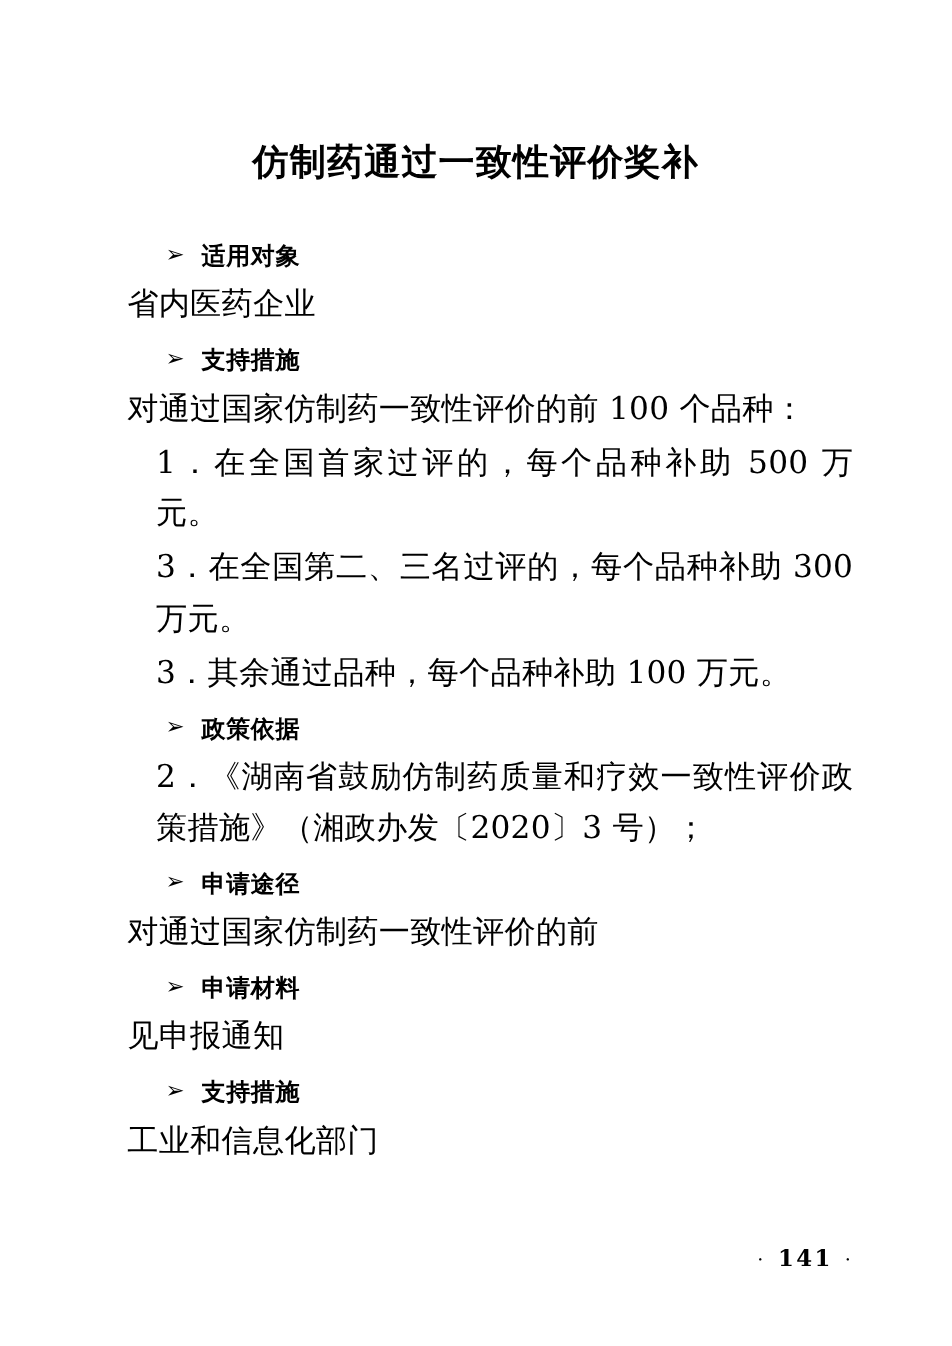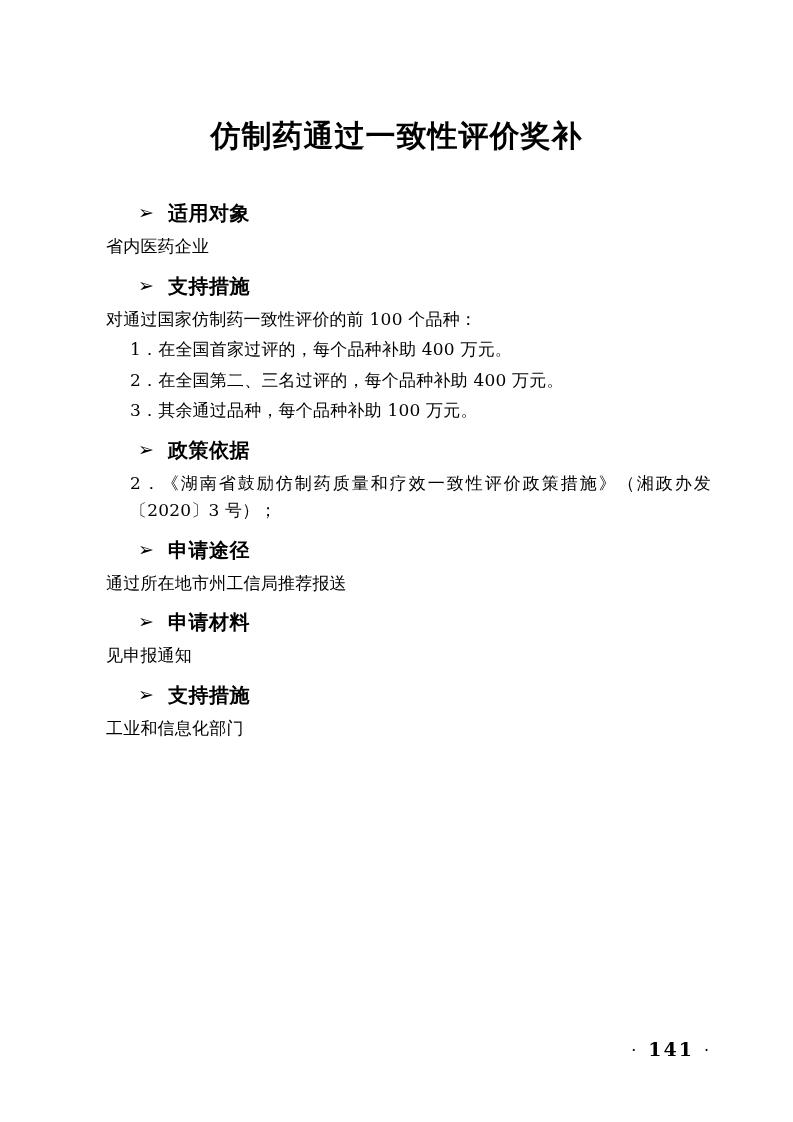--- a/index.html
+++ b/index.html
@@ -50,21 +50,21 @@
     left: 56px;
     top: 0;
     font-size: 19px;
     font-weight: bold;
   }
   .section-head .head-text {
     display: inline-block;
     padding-left: 30px;
   }
   .para {
-    font-size: 17px;
+    font-size: 26px;
     line-height: 1.62;
     margin: 3px 0;
     text-align: justify;
     text-justify: inter-ideograph;
     letter-spacing: 0.2px;
   }
   .para.indent1 {
     padding-left: 24px;
   }
   .para.indent2 {
@@ -99,35 +99,35 @@
       <span class="bullet">➢</span>
       <span class="head-text">适用对象</span>
     </div>
     <p class="para indent1">省内医药企业</p>
 
     <div class="section-head">
       <span class="bullet">➢</span>
       <span class="head-text">支持措施</span>
     </div>
     <p class="para indent1">对通过国家仿制药一致性评价的前 100 个品种：</p>
-    <p class="para indent2">1．在全国首家过评的，每个品种补助 400 万元。</p>
-    <p class="para indent2">2．在全国第二、三名过评的，每个品种补助 400 万元。</p>
+    <p class="para indent2">1．在全国首家过评的，每个品种补助 500 万元。</p>
+    <p class="para indent2">3．在全国第二、三名过评的，每个品种补助 300 万元。</p>
     <p class="para indent2">3．其余通过品种，每个品种补助 100 万元。</p>
 
     <div class="section-head">
       <span class="bullet">➢</span>
       <span class="head-text">政策依据</span>
     </div>
     <p class="para indent2">2．《湖南省鼓励仿制药质量和疗效一致性评价政策措施》（湘政办发〔2020〕3 号）；</p>
 
     <div class="section-head">
       <span class="bullet">➢</span>
       <span class="head-text">申请途径</span>
     </div>
-    <p class="para indent1">通过所在地市州工信局推荐报送</p>
+    <p class="para indent1">对通过国家仿制药一致性评价的前</p>
 
     <div class="section-head">
       <span class="bullet">➢</span>
       <span class="head-text">申请材料</span>
     </div>
     <p class="para indent1">见申报通知</p>
 
     <div class="section-head">
       <span class="bullet">➢</span>
       <span class="head-text">支持措施</span>

